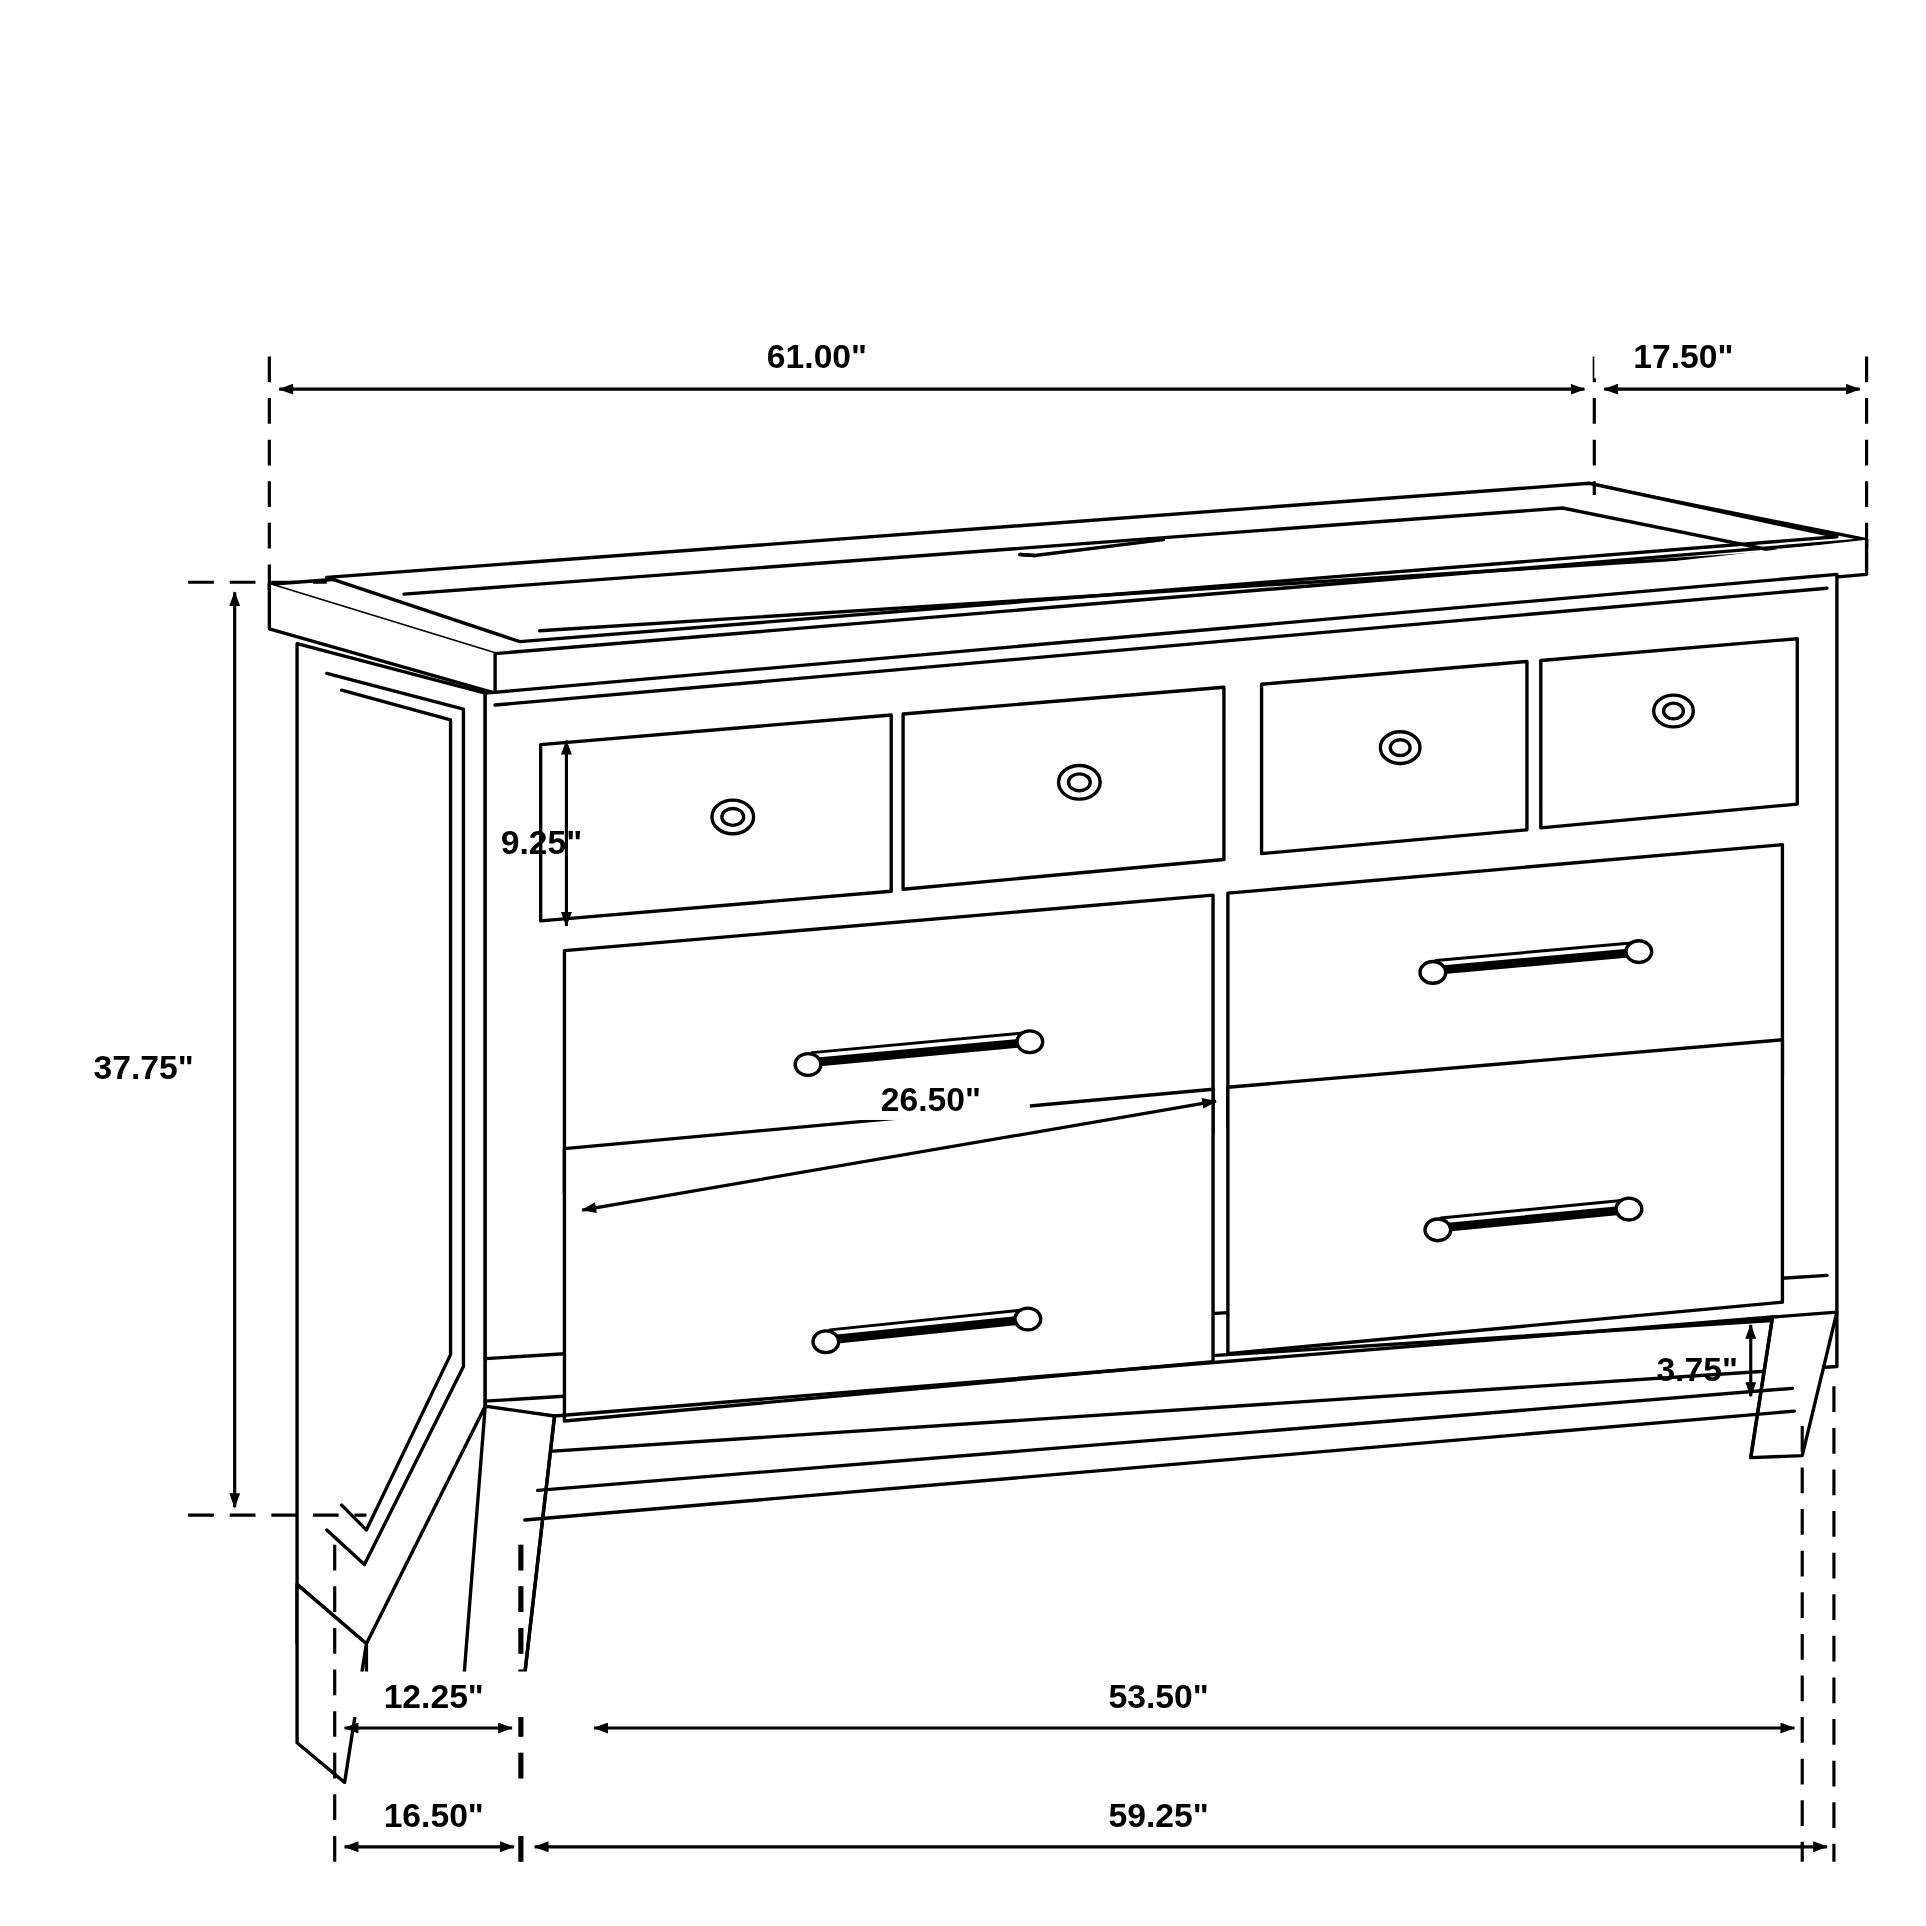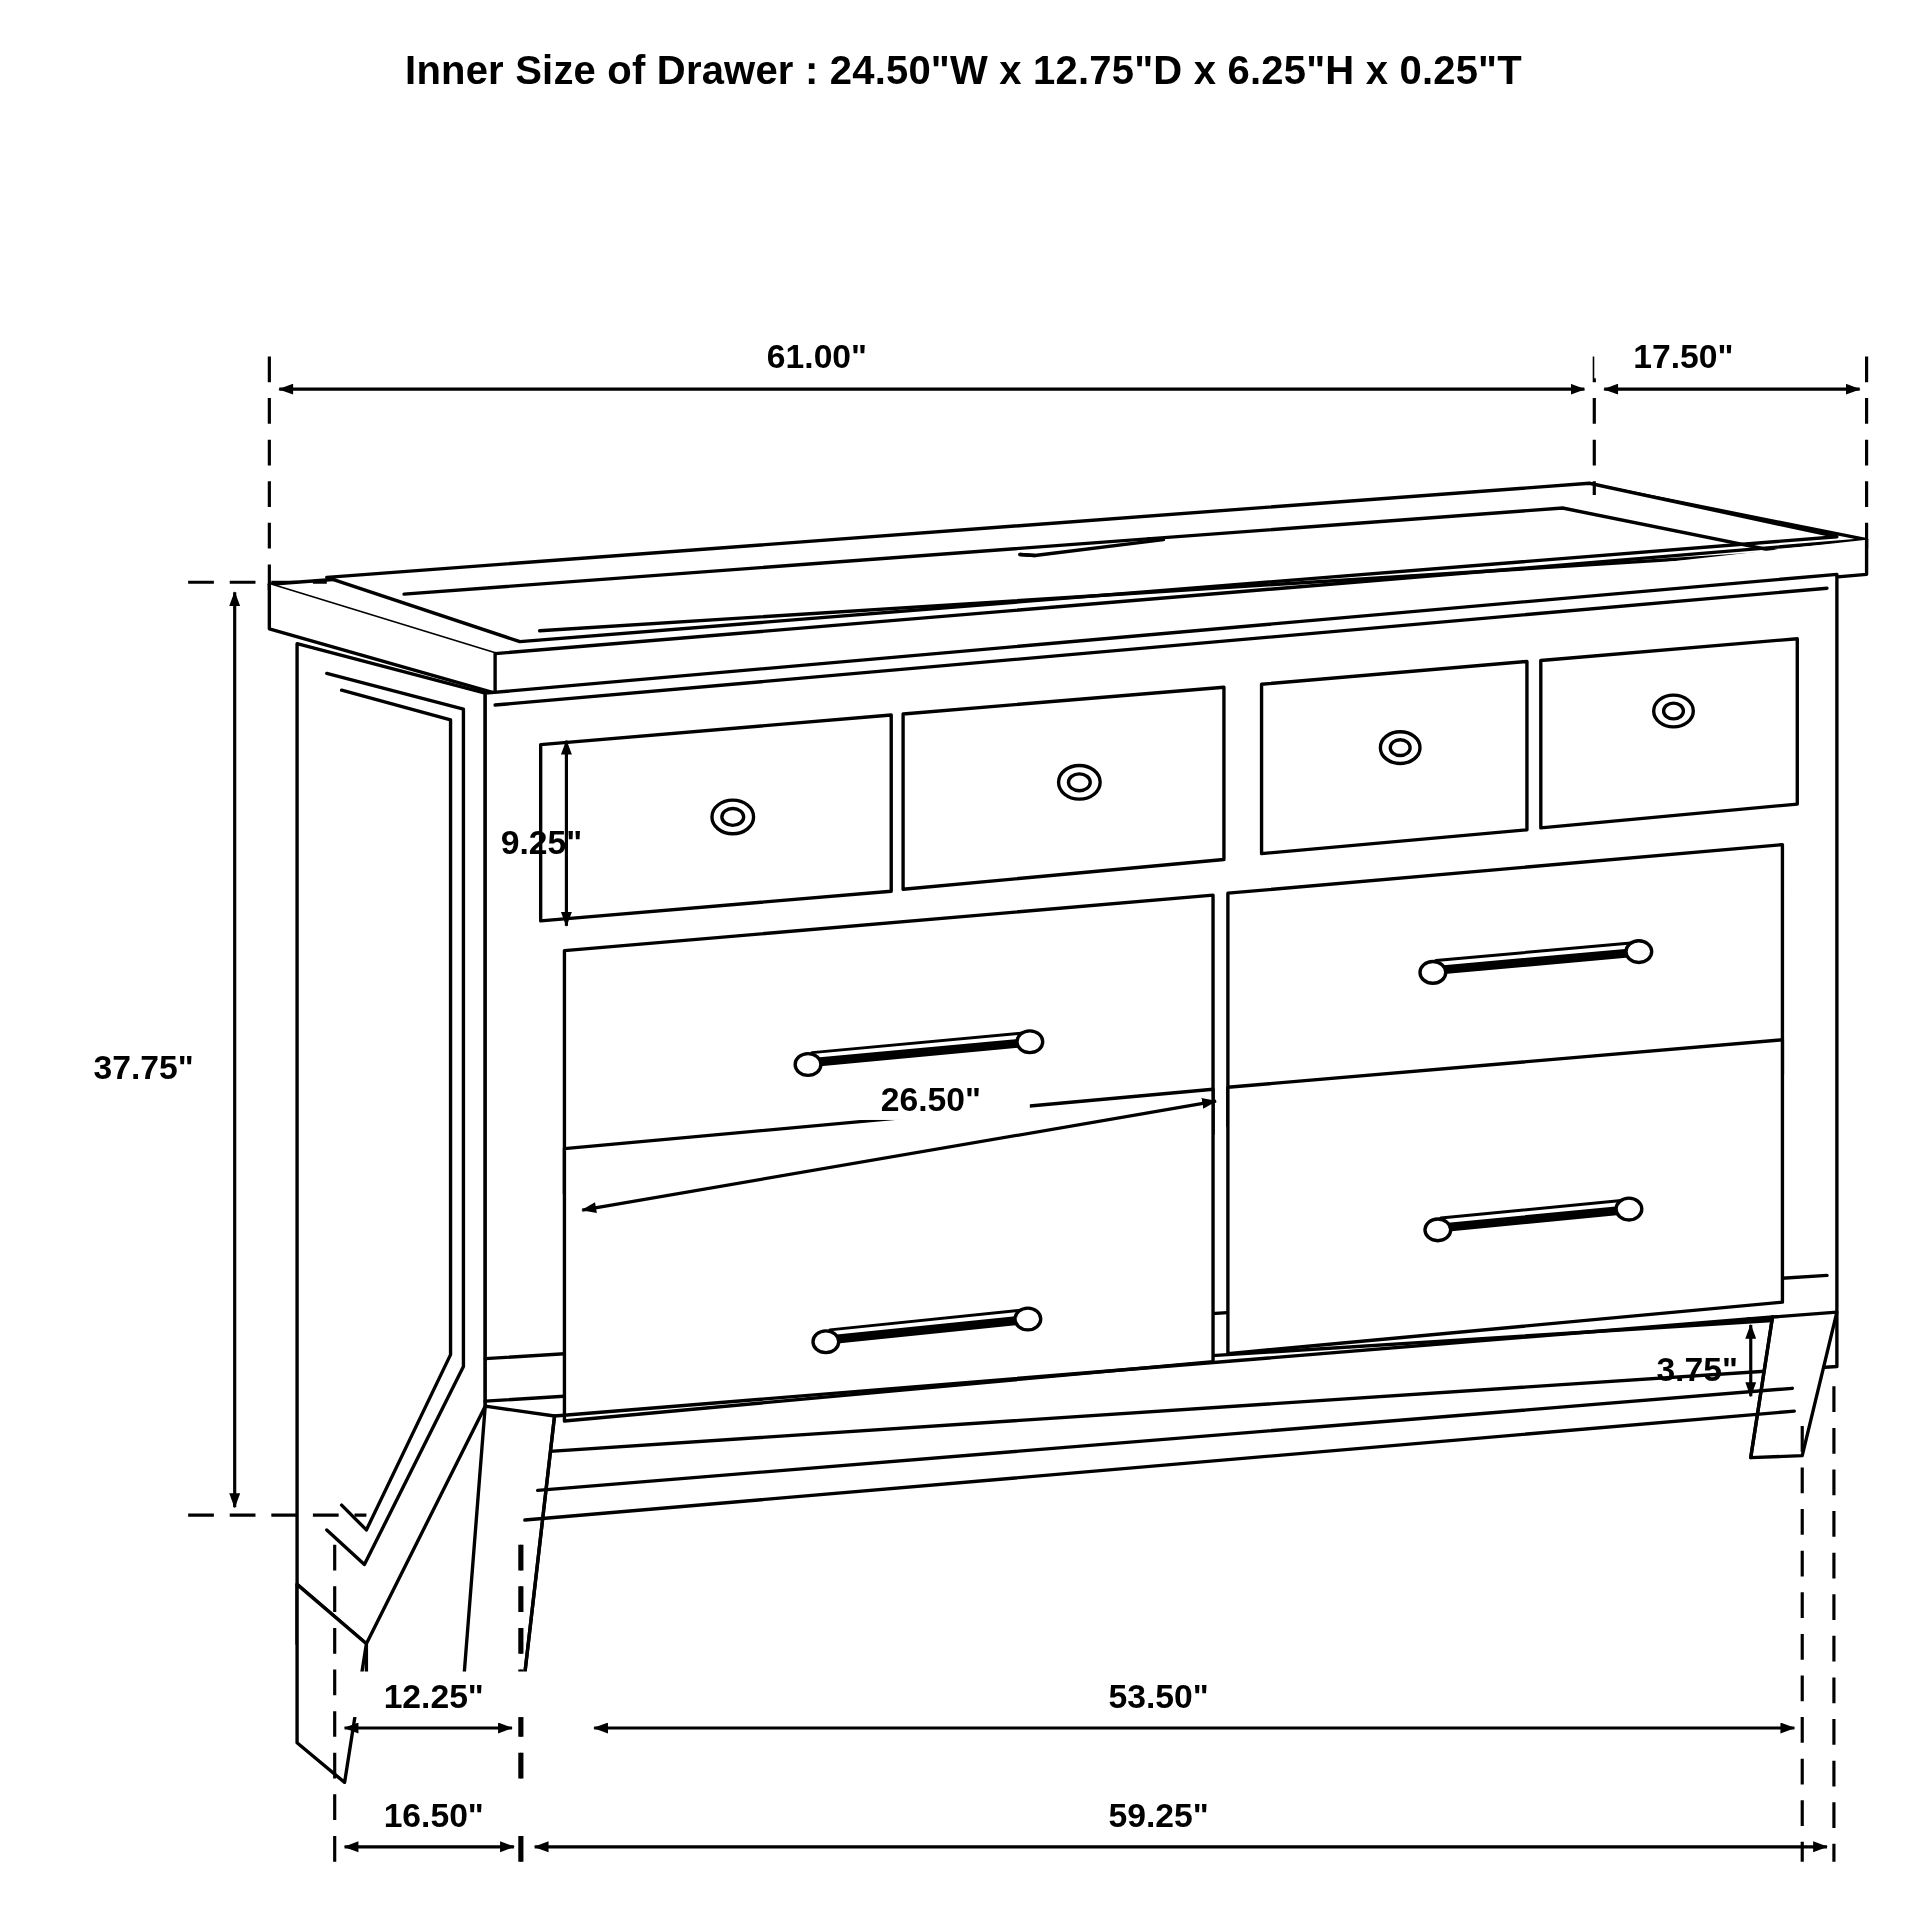--- a/index.html
+++ b/index.html
@@ -10,21 +10,20 @@
     font-size:40px;font-weight:bold;letter-spacing:0.2px;
   }
   svg{position:absolute;left:0;top:0;width:1927px;height:1927px;}
   .dimtext{font-family:"Liberation Sans",sans-serif;font-size:34px;font-weight:bold;fill:#000;}
 </style>
 </head>
 <body>
 
 <div id="stage">
 
-  <div class="title">Inner Size of Drawer : 24.50"W x 12.75"D x 6.25"H x 0.25"T</div>
 
   <svg viewBox="0 0 1946 1946">
     <defs>
       <marker id="arrEnd" markerWidth="16" markerHeight="16" refX="14" refY="5.5" orient="auto" markerUnits="userSpaceOnUse">
         <path d="M0,0 L15,5.5 L0,11 Z" fill="#000"></path>
       </marker>
       <marker id="arrStart" markerWidth="16" markerHeight="16" refX="1" refY="5.5" orient="auto" markerUnits="userSpaceOnUse">
         <path d="M15,0 L0,5.5 L15,11 Z" fill="#000"></path>
       </marker>
     </defs>

